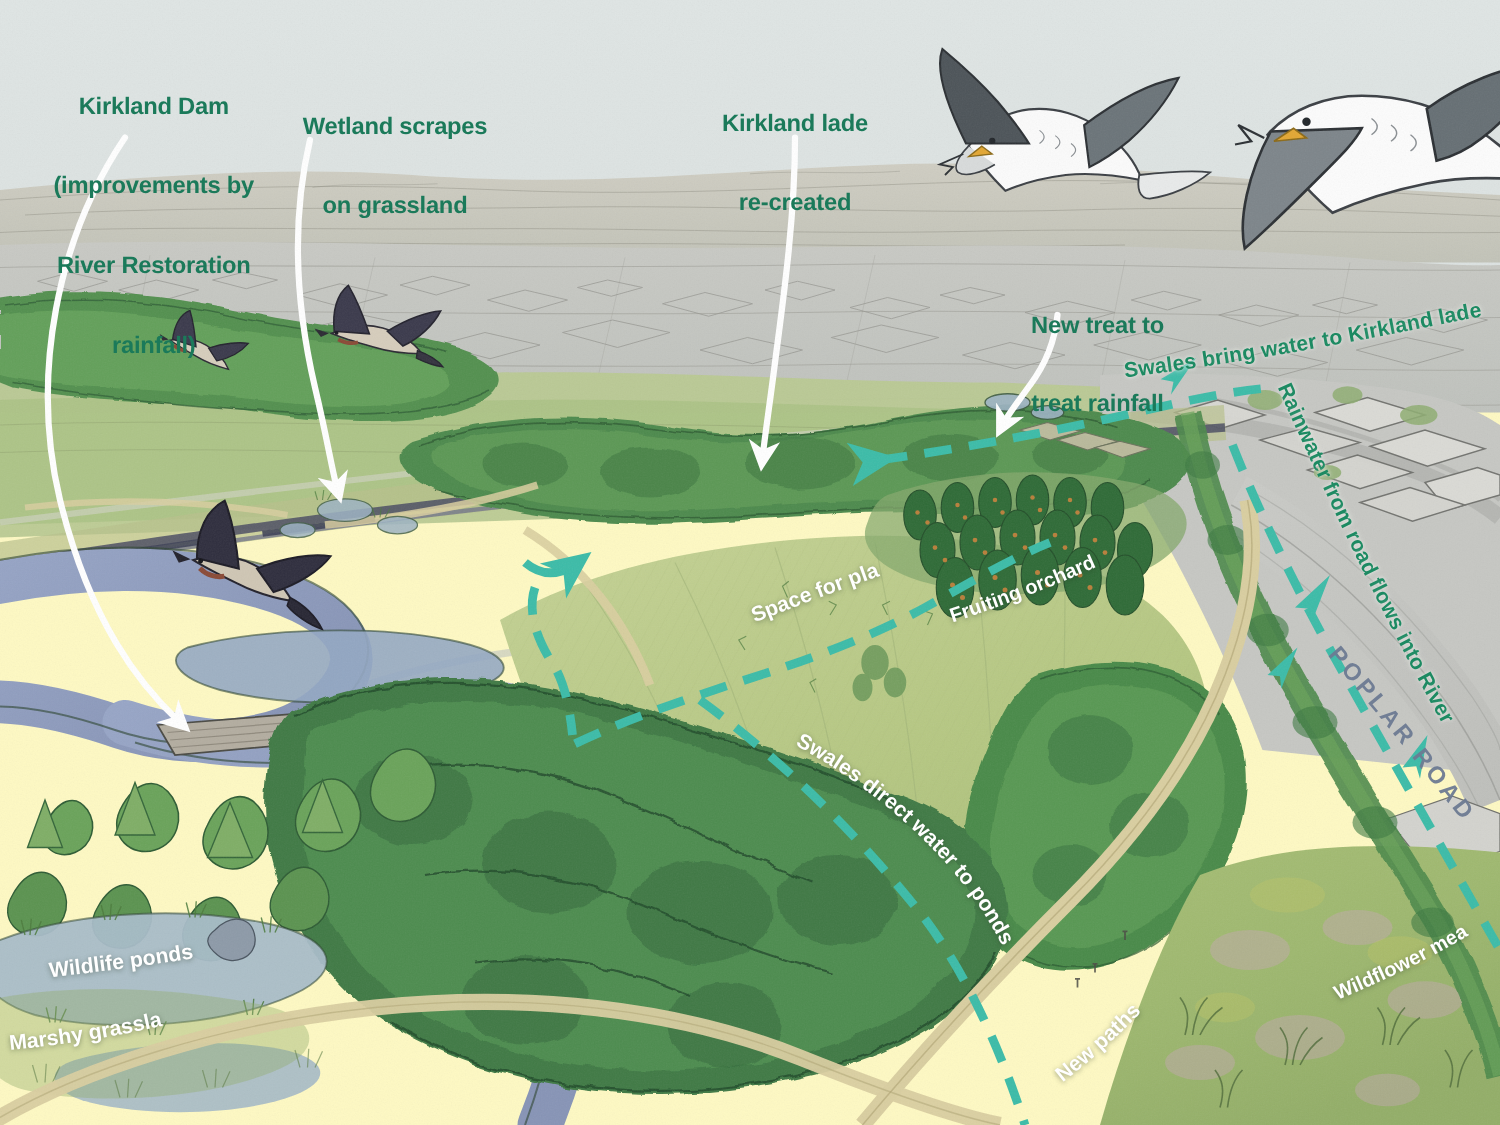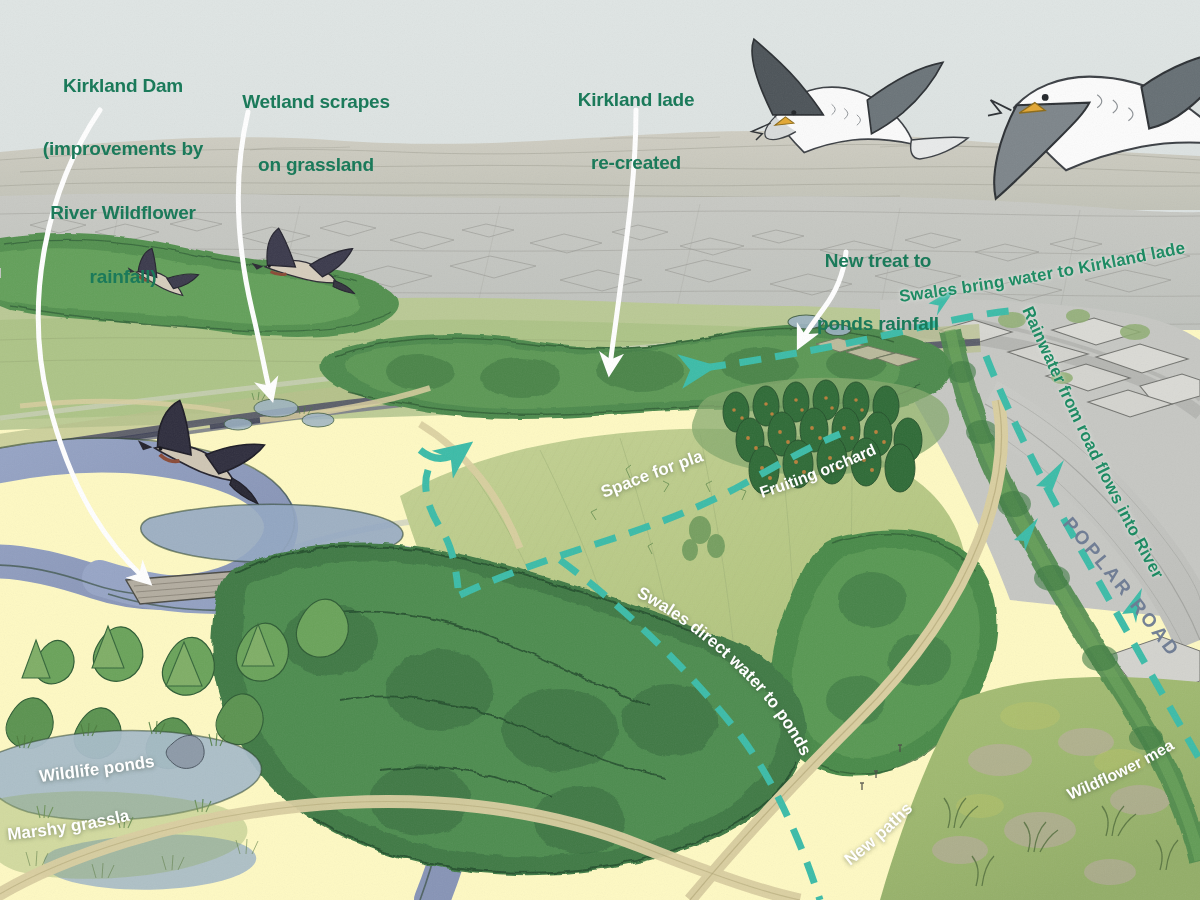--- a/index.html
+++ b/index.html
@@ -628,37 +628,37 @@
         <path d="M14,38 C20,41 27,41 32,38" stroke="#8a4a36" stroke-width="3.4" fill="none"></path>
       </g>
 
       <rect x="0" y="0" width="1200" height="900" filter="url(#grain)" opacity="0.5" fill="#ffffff" pointer-events="none"></rect>
     </g>
   </svg>
 
   <div class="lbl callout" style="left:28px;top:32px;width:190px;">
     <div>Kirkland Dam</div>
     <div>(improvements by</div>
-    <div>River Wildflower</div>
+    <div>River Restoration</div>
     <div>rainfall)</div>
   </div>
 
   <div class="lbl callout" style="left:226px;top:48px;width:180px;">
     <div>Wetland scrapes</div>
     <div>on grassland</div>
   </div>
 
   <div class="lbl callout" style="left:558px;top:46px;width:156px;">
     <div>Kirkland lade</div>
     <div>re-created</div>
   </div>
 
   <div class="lbl callout" style="left:808px;top:207px;width:140px;">
     <div>New treat to</div>
-    <div>ponds rainfall</div>
+    <div>treat rainfall</div>
   </div>
 
   <svg style="position:absolute;left:0;top:0;width:1200px;height:900px;pointer-events:none;overflow:visible;">
     <defs>
       <path id="pSwalesLade" d="M900,302 C980,292 1060,278 1140,262 C1170,256 1190,252 1205,250" fill="none"></path>
       <path id="pRainRoad" d="M1022,310 C1050,372 1082,442 1118,512 C1146,566 1176,620 1202,662" fill="none"></path>
       <path id="pPoplar" d="M1062,524 C1098,566 1132,608 1166,652 C1184,676 1196,692 1204,704" fill="none"></path>
       <path id="pSwalesPonds" d="M636,596 C684,622 724,654 758,692 C788,726 808,764 820,800" fill="none"></path>
       <path id="pSpacePlay" d="M604,498 C634,486 666,474 700,462" fill="none"></path>
       <path id="pOrchard" d="M762,498 C798,486 836,472 876,454" fill="none"></path>

